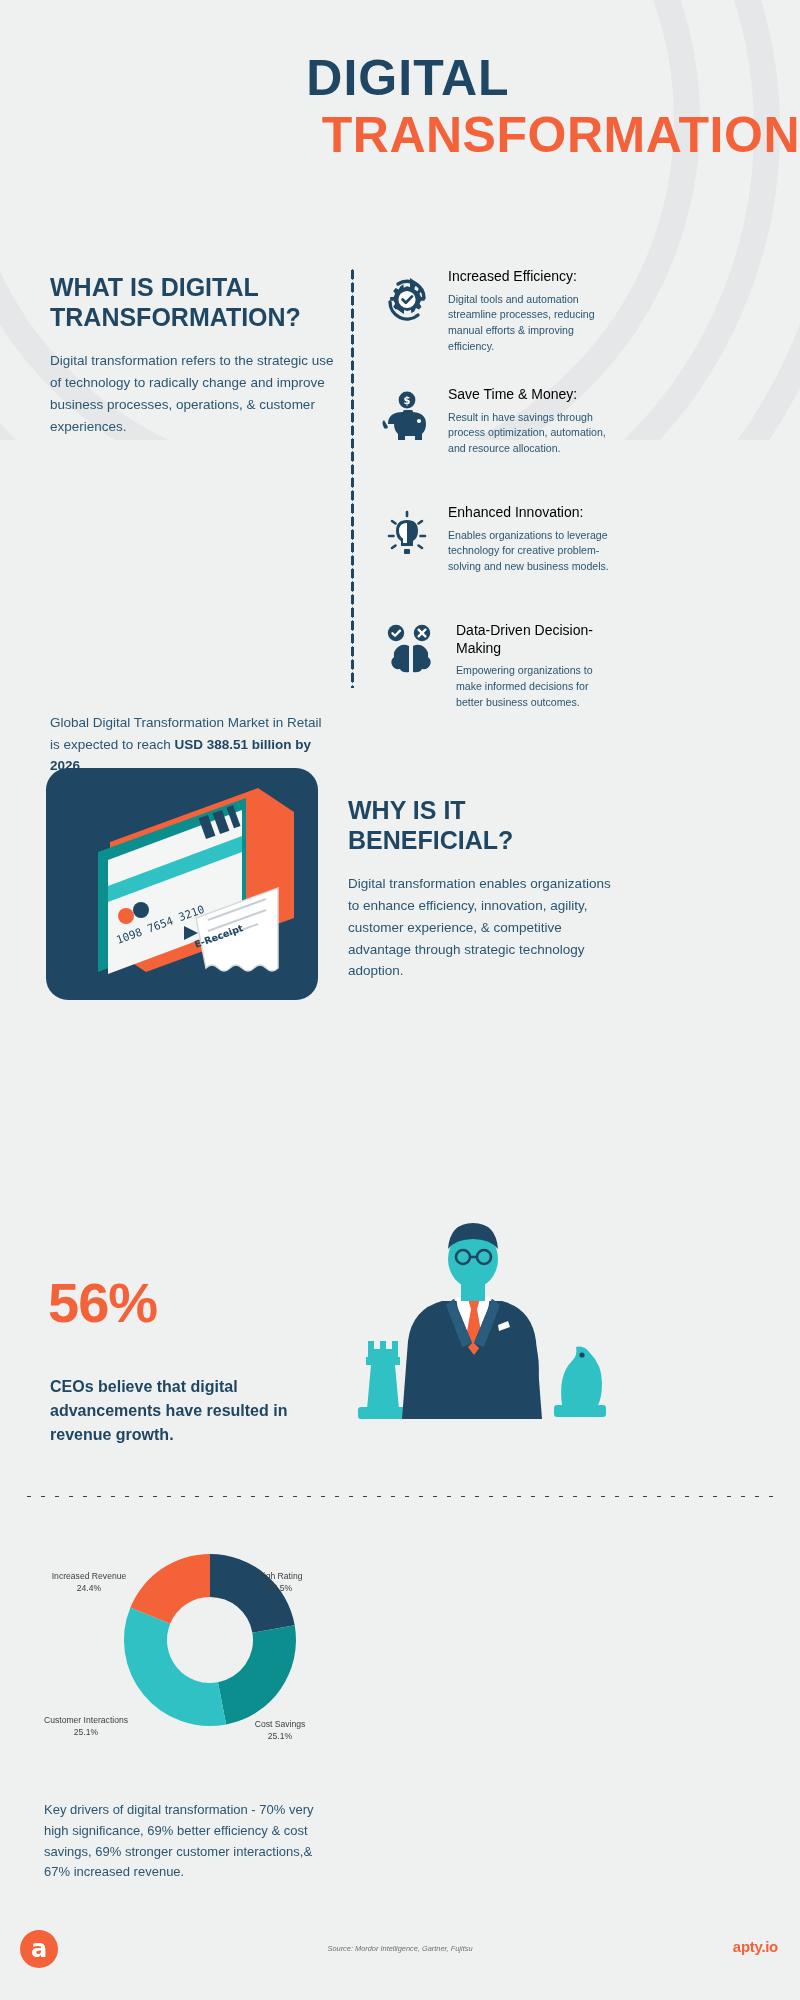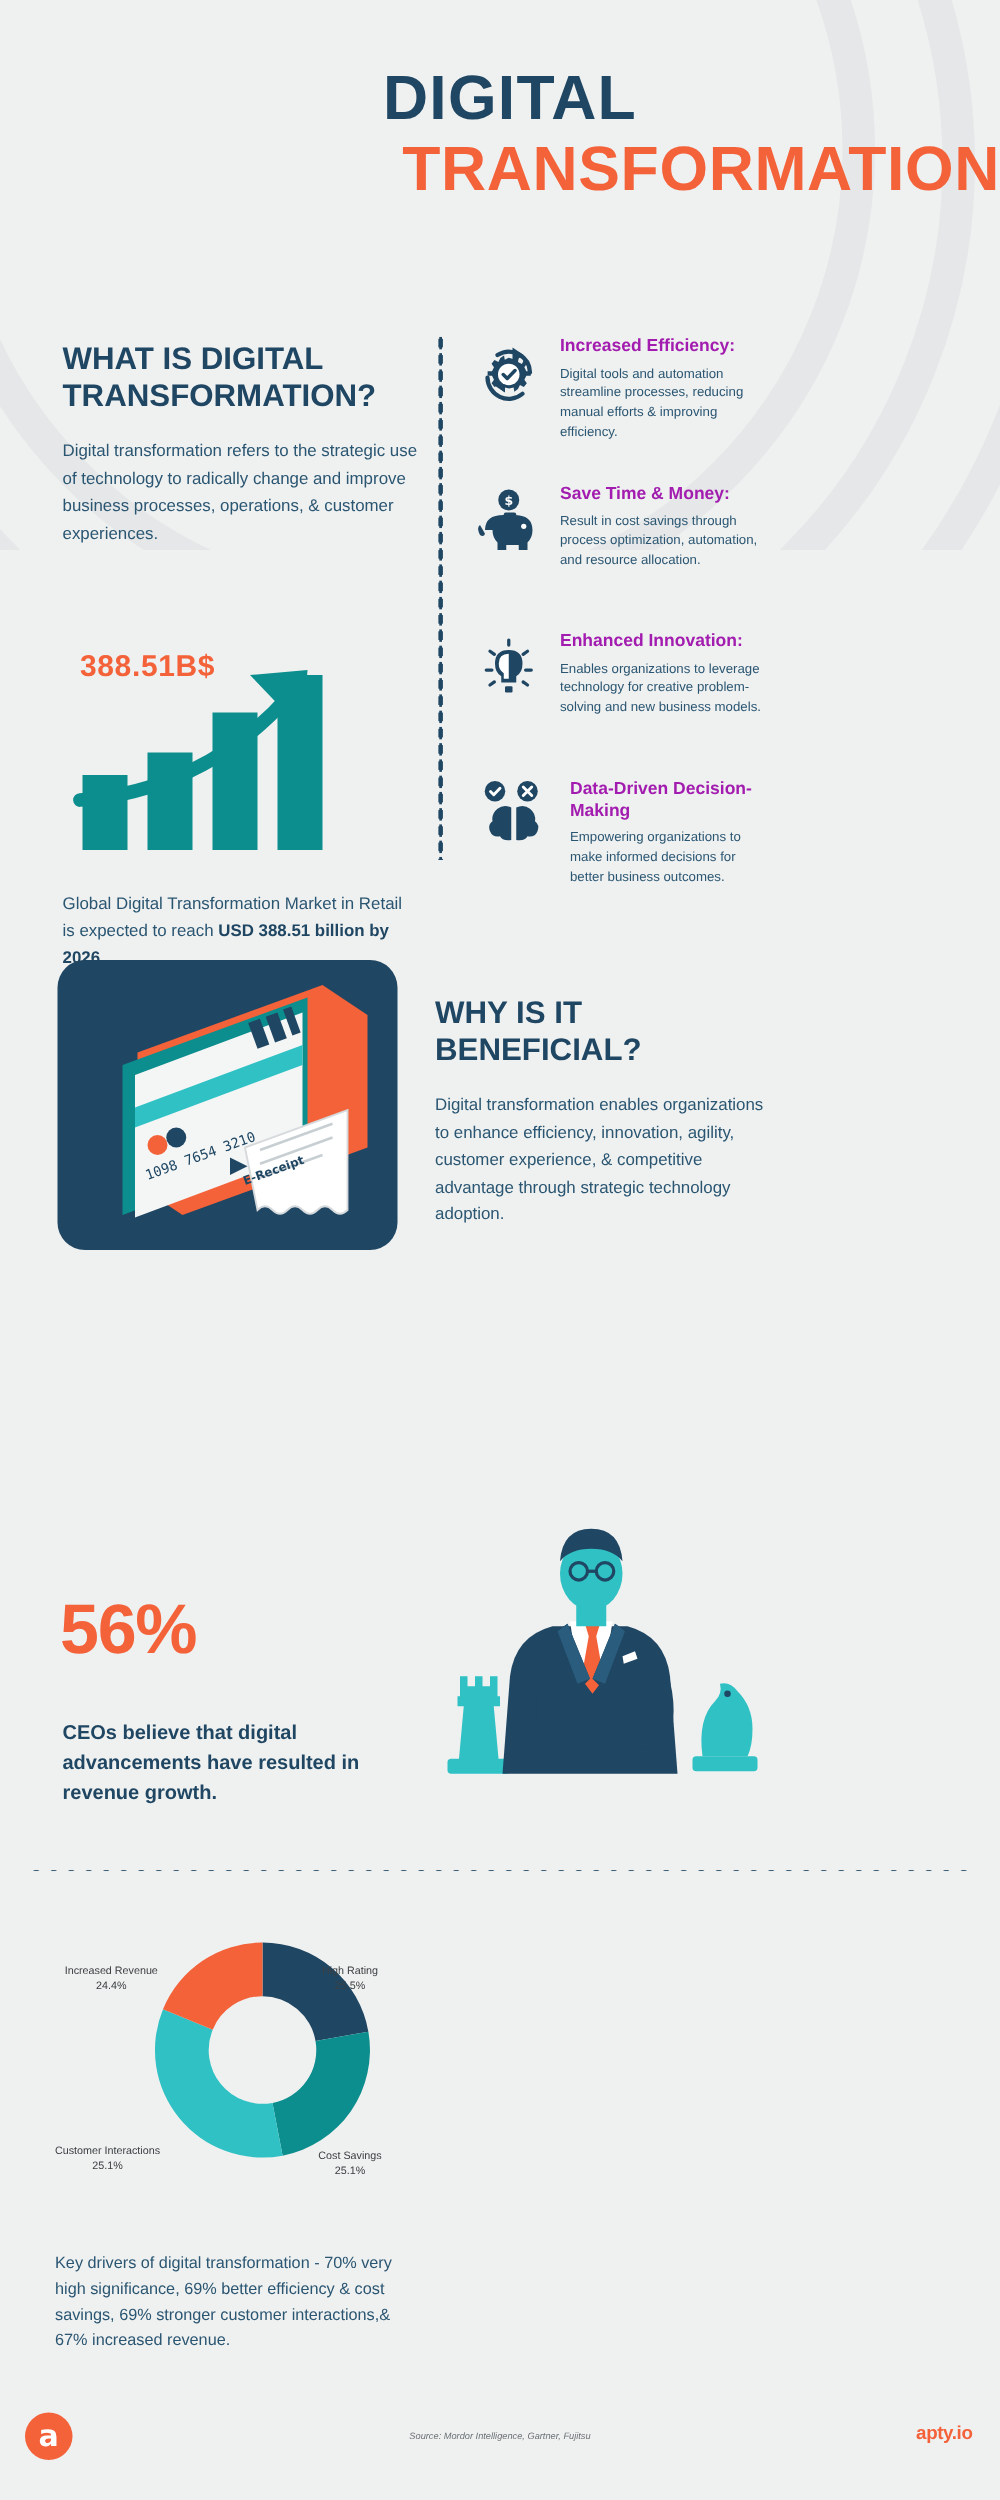--- a/index.html
+++ b/index.html
@@ -44,21 +44,21 @@
 
   
   .vdots { position:absolute; top:268px; left:350px; width:5px; height:420px;
            background-image:radial-gradient(#1f4662 1.9px, transparent 2px);
            background-size:5px 13px; }
 
   
   .benefits { position:absolute; top:268px; left:378px; width:240px; }
   .benefit { position:relative; min-height:100px; margin-bottom:18px; padding-left:70px; }
   .b-icon { position:absolute; left:0; top:2px; width:58px; height:58px; display:flex; align-items:center; justify-content:center; }
-  .b-title { font-size:14px; font-weight:bold; line-height:1.25; color:#a21caf; }
+  .b-title { font-size:14px; font-weight:normal; line-height:1.25; color:#000000; }
   .b-text { font-size:10.6px; line-height:1.5; color:#2a5672; margin-top:6px; }
   .benefit.b4 { padding-left:78px; }
   .benefit.b4 .b-icon { width:66px; height:52px; }
 
   
   .cardbox { position:absolute; top:768px; left:46px; width:272px; height:232px;
              background:#1f4662; border-radius:22px; overflow:hidden; }
 
   
   .s-why { position:absolute; top:795px; left:348px; width:268px; }
@@ -116,31 +116,20 @@
   <div class="header">
     <div class="title-1">DIGITAL</div>
     <div class="title-2">TRANSFORMATION</div>
   </div>
 
   <div class="s-what">
     <div class="h2">WHAT IS DIGITAL TRANSFORMATION?</div>
     <div class="p">Digital transformation refers to the strategic use of technology to radically change and improve business processes, operations, &amp; customer experiences.</div>
   </div>
 
-  <div class="growth">
-    <div class="gnum">388.51B$</div>
-    <svg class="garrow" width="290" height="210" viewBox="0 0 290 210">
-      <path d="M14 140 C 70 136, 132 112, 180 58" stroke="#0b8e8d" stroke-width="11" fill="none" stroke-linecap="round"></path>
-      <path d="M150 40 L196 36 L192 84 Z" fill="#0b8e8d"></path>
-    </svg>
-    <div class="gbar gb1"></div>
-    <div class="gbar gb2"></div>
-    <div class="gbar gb3"></div>
-    <div class="gbar gb4"></div>
-  </div>
 
   <div class="s-cap">
     <span>Global Digital Transformation Market in Retail is expected to reach </span><b>USD 388.51 billion by 2026.</b>
   </div>
 
   <div class="vdots"></div>
 
   <div class="benefits">
 
     <div class="benefit">
@@ -164,21 +153,21 @@
         <svg width="56" height="54" viewBox="0 0 56 54">
           <circle cx="28" cy="10" r="8.4" fill="#1f4662"></circle>
           <text x="28" y="14.2" font-size="10" font-weight="bold" fill="#fff" text-anchor="middle" font-family="DejaVu Sans, sans-serif">$</text>
           <path d="M9 34 q0-12 15-12 h8 q15 0 15 12 0 6-4 10 v6 h-7 v-4 h-10 v4 h-7 v-6 q-4-4-4-10 z" fill="#1f4662"></path>
           <path d="M5 30 q-3 2 0 8 q3 2 4-1 z" fill="#1f4662"></path>
           <circle cx="40" cy="31" r="2.1" fill="#fff"></circle>
           <rect x="24" y="20" width="10" height="3.2" rx="1.6" fill="#1f4662"></rect>
         </svg>
       </div>
       <div class="b-title">Save Time &amp; Money:</div>
-      <div class="b-text">Result in cost savings through process optimization, automation, and resource allocation.</div>
+      <div class="b-text">Result in have savings through process optimization, automation, and resource allocation.</div>
     </div>
 
     <div class="benefit">
       <div class="b-icon">
         <svg width="54" height="54" viewBox="0 0 54 54">
           <path d="M27 12 q11 0 11 11 0 7-5 10 v5 h-12 v-5 q-5-3-5-10 0-11 11-11 z" fill="#1f4662"></path>
           <rect x="24" y="41" width="6" height="5" rx="1" fill="#1f4662"></rect>
           <path d="M27 15 q-8 0-8 8 0 5 4 7.6 v4.4 h4 z" fill="#fff"></path>
           <g stroke="#1f4662" stroke-width="2.6" stroke-linecap="round">
             <line x1="27" y1="4" x2="27" y2="8"></line>

